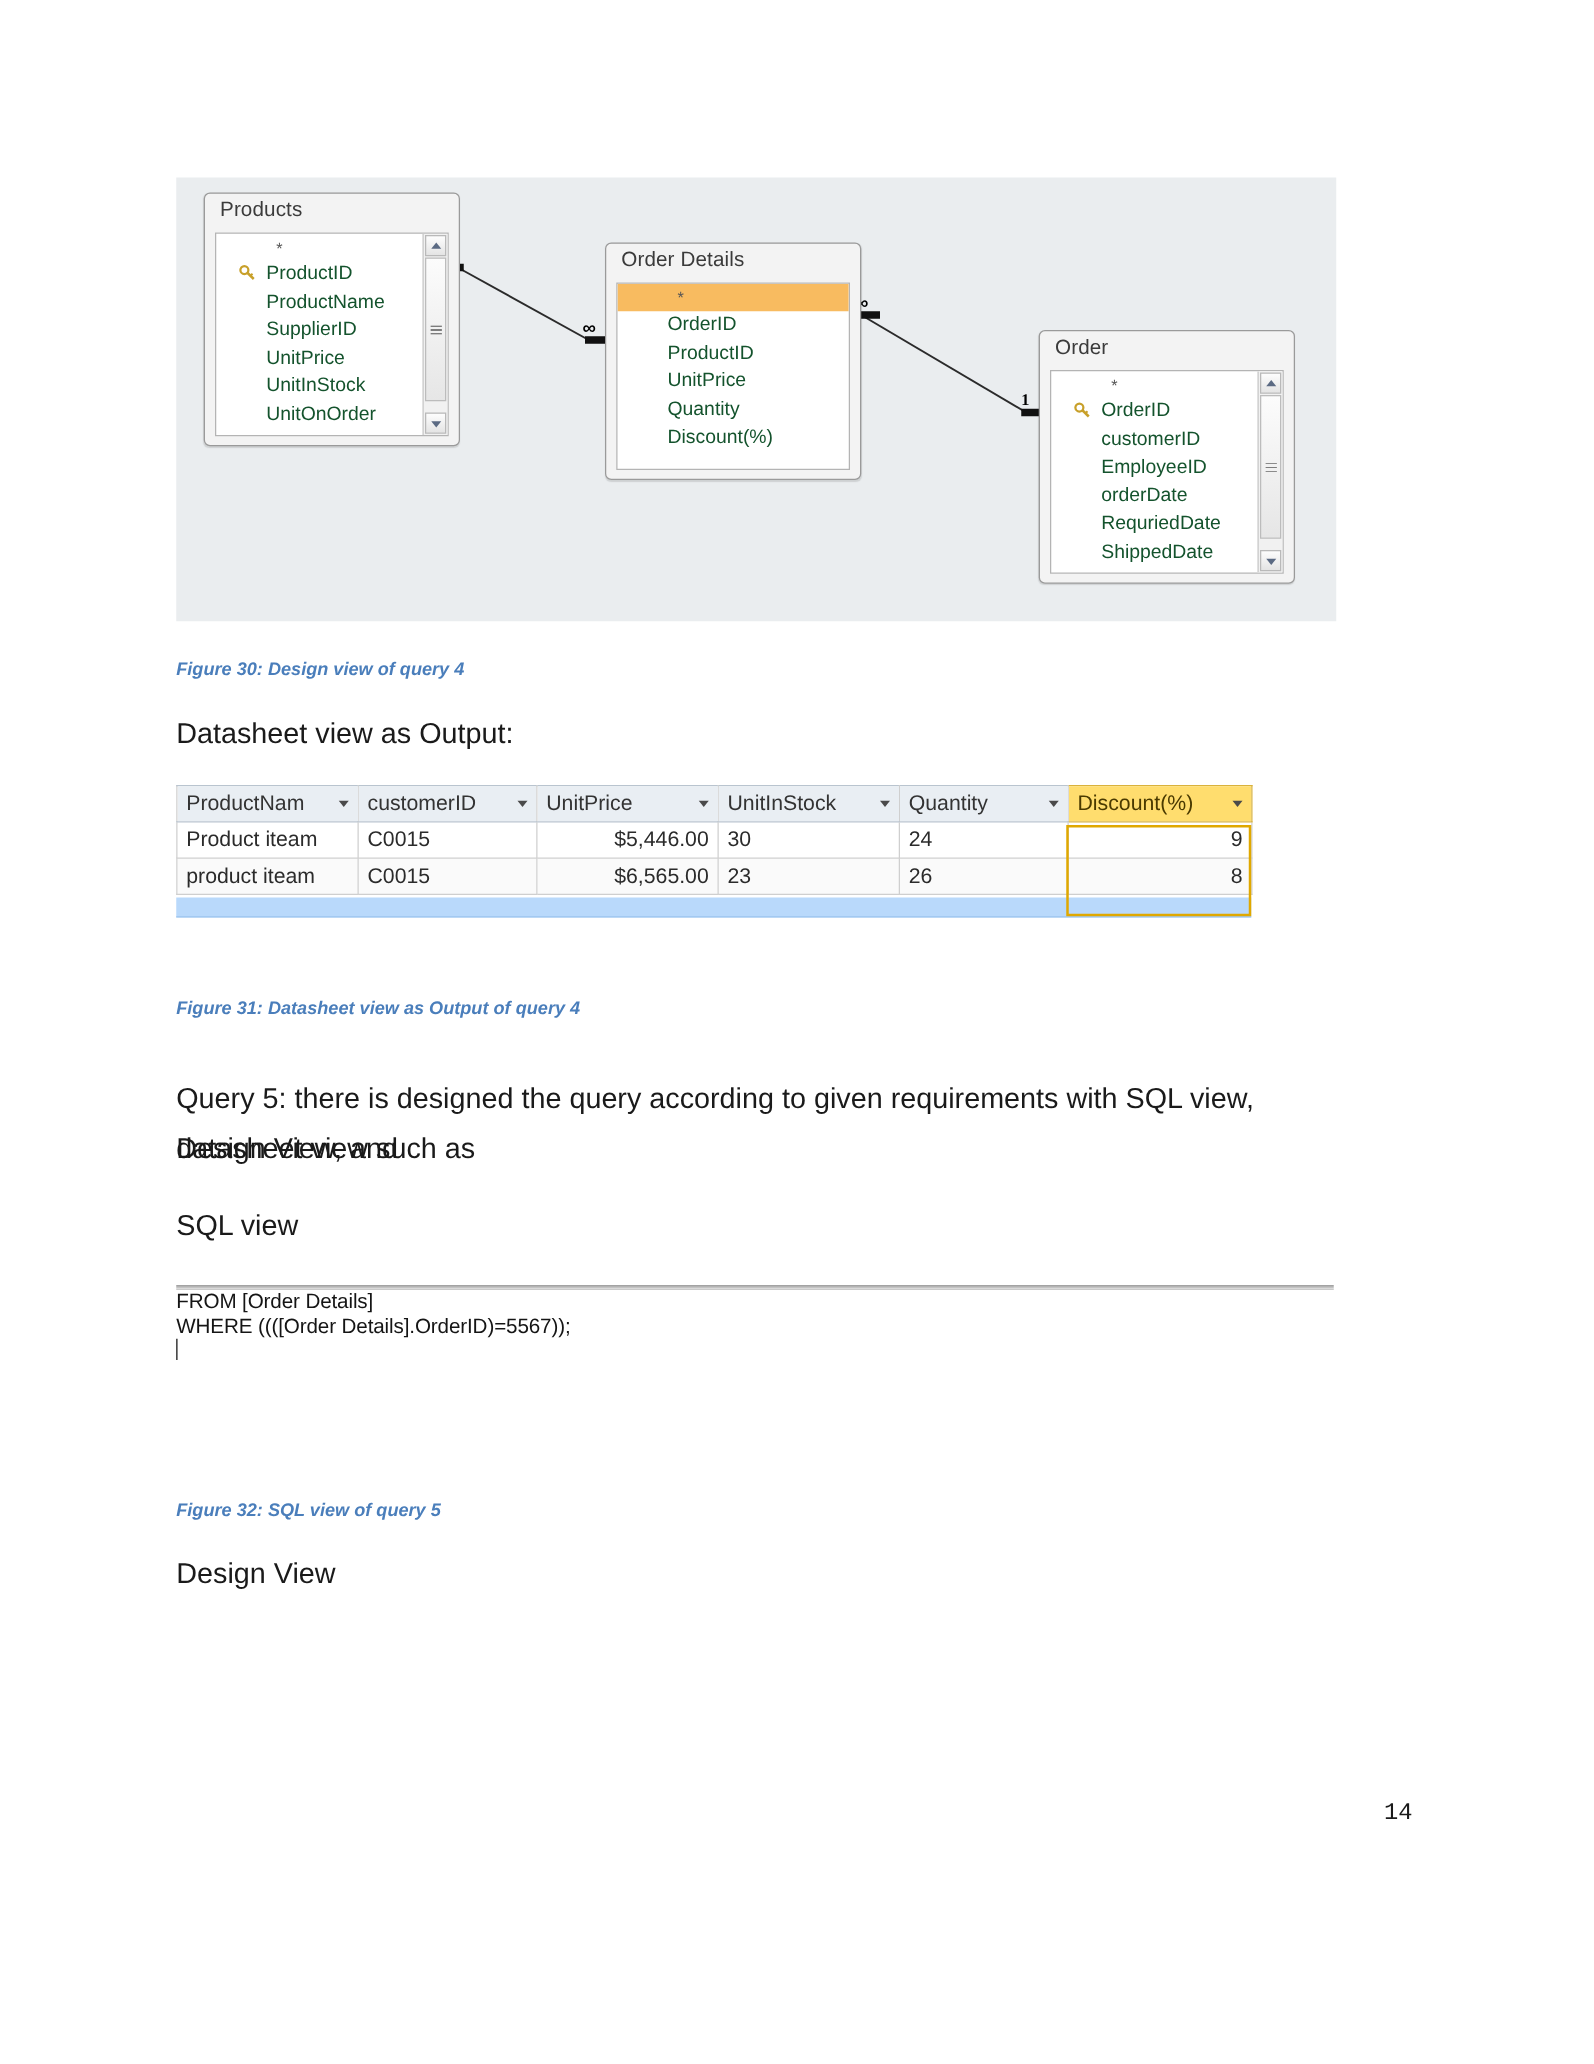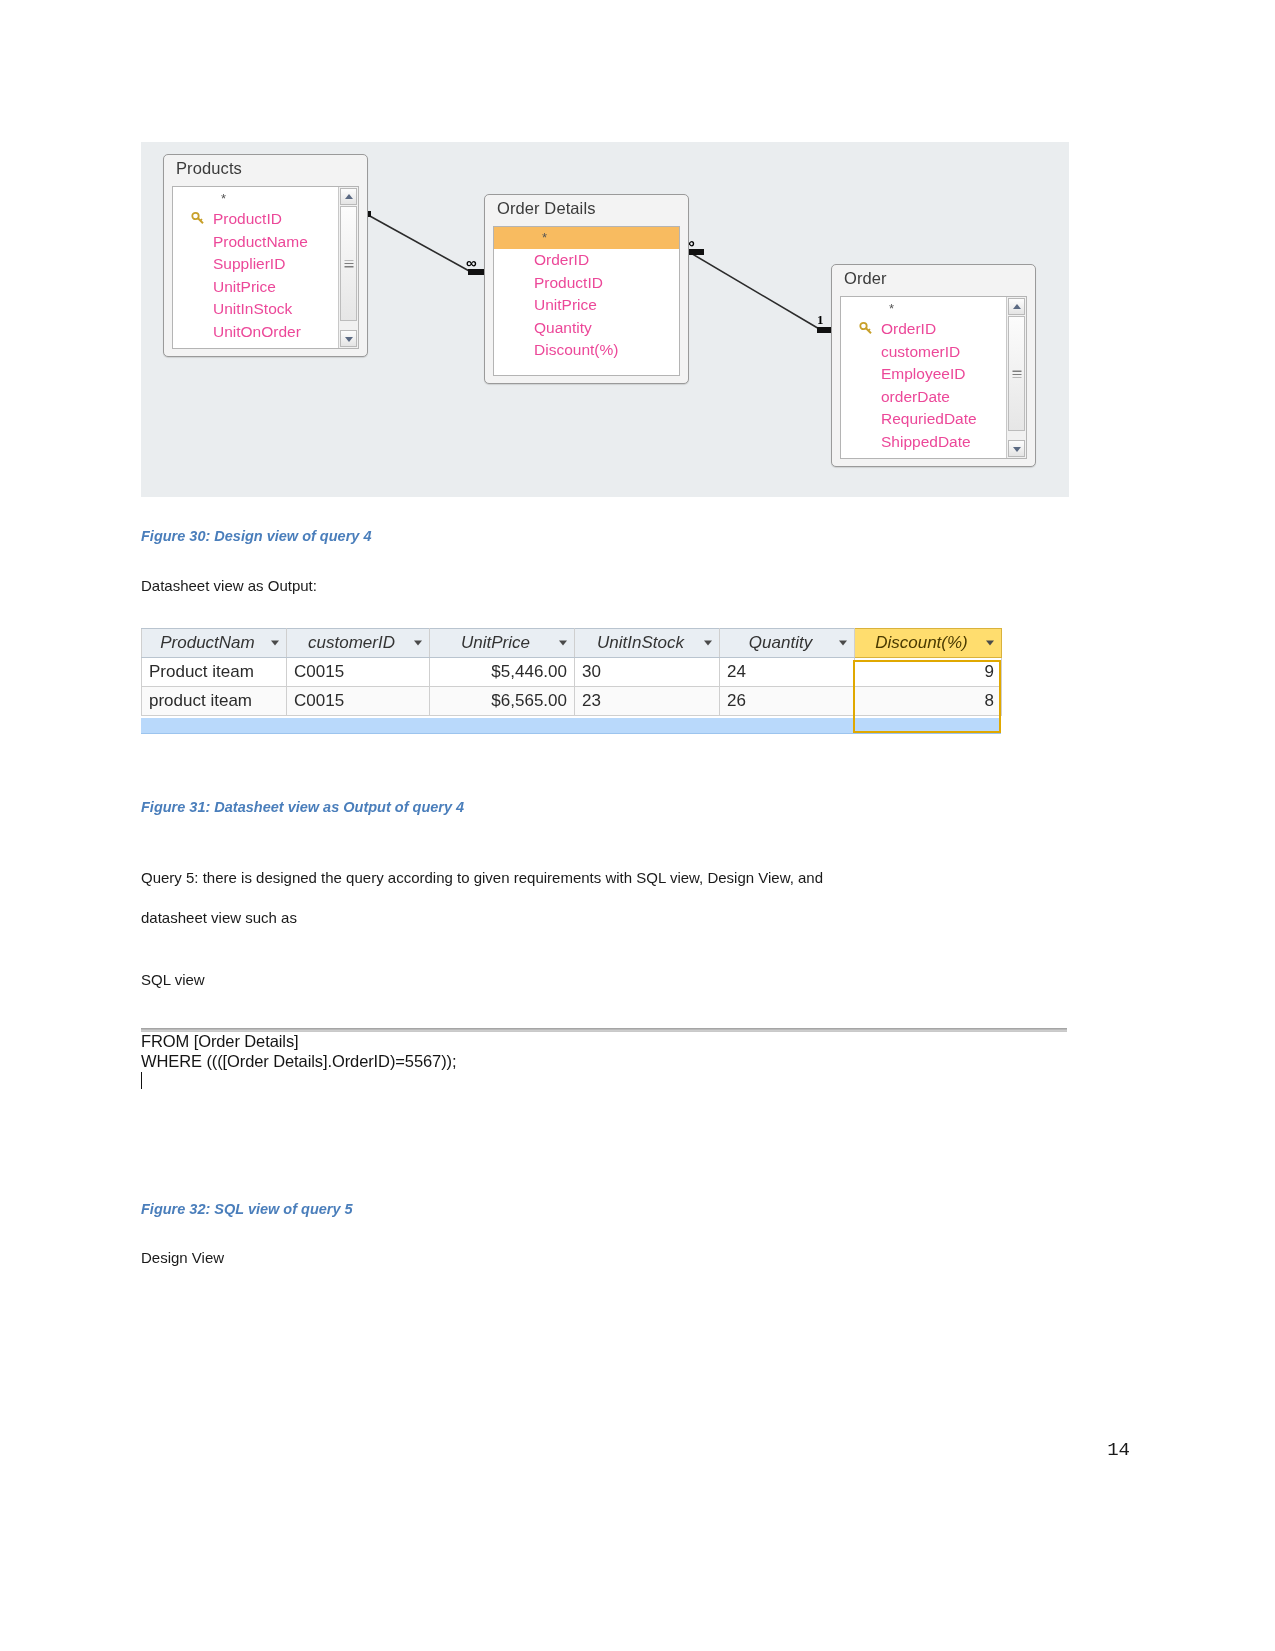--- a/index.html
+++ b/index.html
@@ -53,21 +53,21 @@
   }
   .fields {
     position: absolute;
     left: 0; top: 0; right: 0; bottom: 0;
     padding: 3px 0 0 0;
   }
   .field-row {
     height: 22.6px;
     line-height: 22.6px;
     font-size: 15.5px;
-    color: #ec4899;
+    color: #14532d;
     padding-left: 40px;
     position: relative;
     white-space: nowrap;
   }
   .field-row.star {
     padding-left: 48px;
     height: 18px;
     line-height: 18px;
     font-size: 13px;
     color: #555;
@@ -168,21 +168,21 @@
     position: absolute;
     font-size: 14.5px;
     font-weight: bold;
     color: #4a7ebb;
     font-family: "Liberation Sans", sans-serif;
     white-space: nowrap;
     font-style: italic;
   }
   .para {
     position: absolute;
-    font-size: 15px;
+    font-size: 23px;
     color: #1a1a1a;
     font-family: "Liberation Sans", sans-serif;
     line-height: 40px;
   }
 
   
   .datasheet {
     position: absolute;
     left: 141px;
     top: 628px;
@@ -200,24 +200,23 @@
     padding: 0 7px;
     overflow: hidden;
     white-space: nowrap;
     box-sizing: border-box;
   }
   .datasheet th {
     background: #e9eef3;
     border-top: 1px solid #b9c4cf;
     border-bottom: 1px solid #b9c4cf;
     color: #333;
-    text-align: center;
+    text-align: left;
     position: relative;
     padding-right: 20px;
-    font-style: italic;
   }
   .datasheet th.accent {
     background: #ffdd6e;
     border: 1px solid #d9b23c;
     color: #4a3a00;
   }
   .datasheet th .dd {
     position: absolute;
     right: 7px;
     top: 50%;

